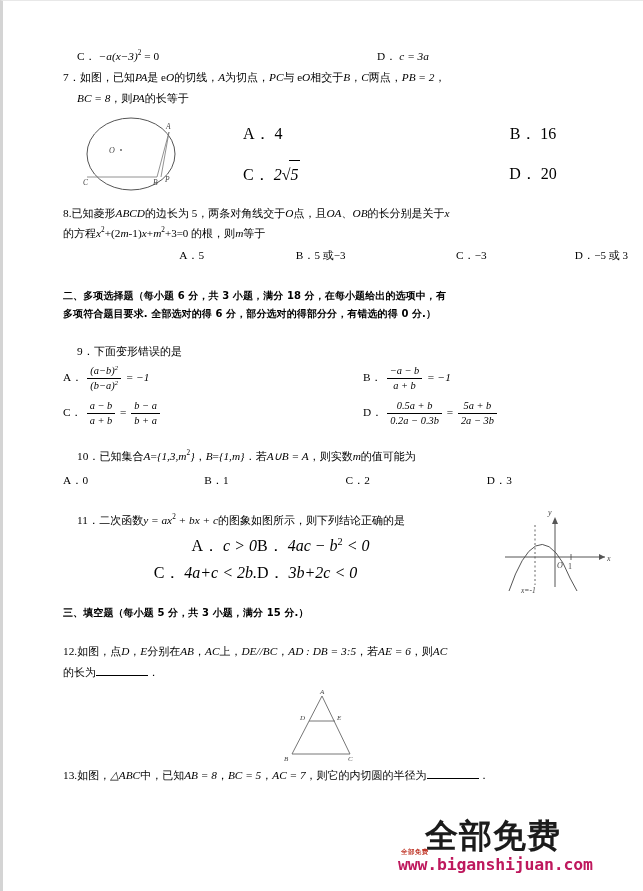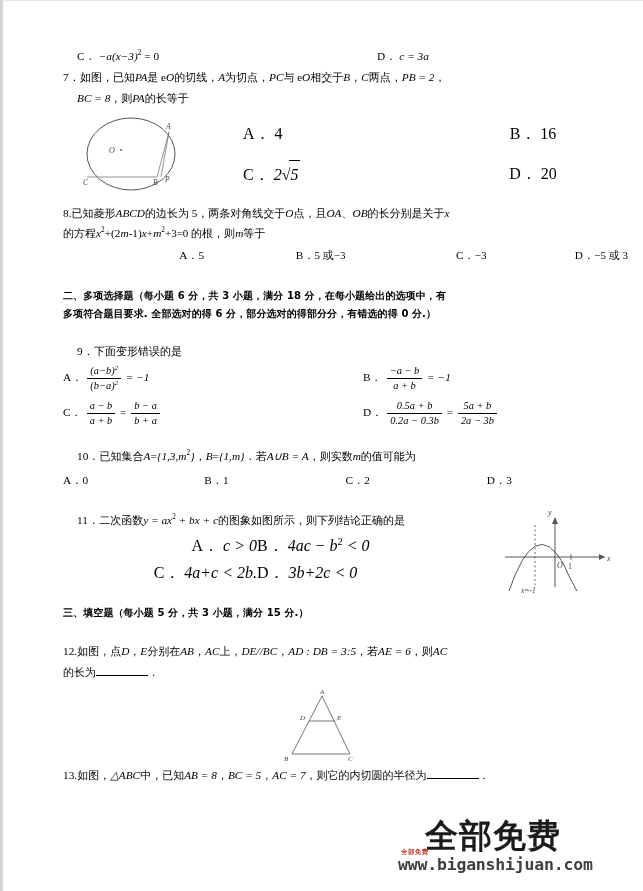--- a/index.html
+++ b/index.html
@@ -117,21 +117,21 @@
     font-family: "DejaVu Sans", "Liberation Sans", sans-serif;
     font-size: 6.5px;
     font-weight: bold;
     color: #c0392b;
     letter-spacing: 0.4px;
   }
   .wm-url {
     font-family: "DejaVu Sans Mono", "Liberation Mono", monospace;
     font-size: 16.5px;
     font-weight: bold;
-    color: #404040;
+    color: #be185d;
     letter-spacing: -0.2px;
     margin-top: 1px;
   }
   .blank-line {
     display: inline-block;
     border-bottom: 1px solid #000;
     width: 52px;
     height: 11px;
     vertical-align: baseline;
   }

